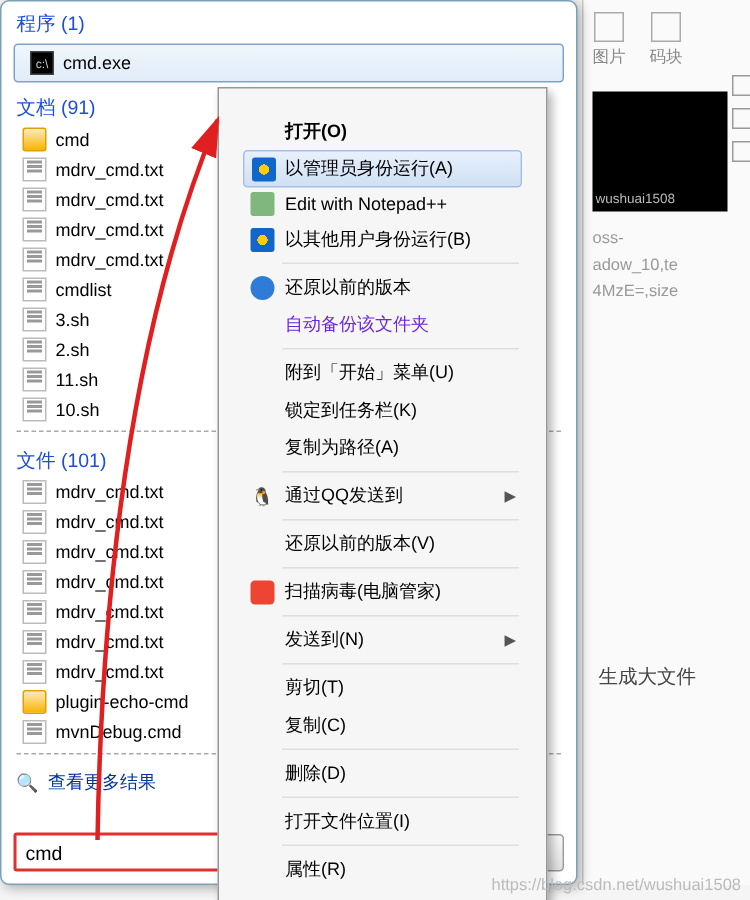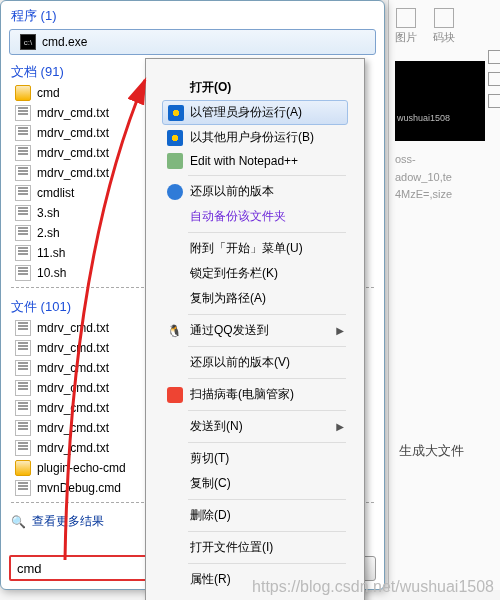--- a/index.html
+++ b/index.html
@@ -31,26 +31,26 @@
 .menu-sep { border-top:1px solid #ddd; margin:3px 2px 3px 26px; }
 .menu-item .arrow { margin-left:auto; color:#555; font-size:10px; }
 .shield { background:radial-gradient(circle,#ffcc00 30%,#1166cc 30%); border-radius:2px; }
 
 .right-pane { position:absolute; left:388px; top:0; width:120px; height:590px; background:#fafafa; border-left:1px solid #ccc; color:#888; font-size:11px; }
 .right-top { display:flex; gap:16px; padding:8px 6px; }
 .right-top .ticon { text-align:center; }
 .right-top .ticon .box { width:20px; height:20px; margin:0 auto 2px; border:1px solid #aaa; }
 .right-side-icons { position:absolute; right:4px; top:50px; display:flex; flex-direction:column; gap:8px; }
 .right-side-icons div { width:16px; height:14px; border:1px solid #999; }
-.thumb { margin:8px 6px; width:90px; height:80px; background:#000; color:#bbb; font-size:9px; padding-top:52px; padding-left:2px; overflow:hidden; }
+.thumb { margin:8px 6px; width:90px; height:80px; background:#000; color:#bbb; font-size:9px; padding-top:66px; padding-left:2px; overflow:hidden; }
 .rtext { padding:2px 6px; color:#999; line-height:1.6; }
 .gen-file { position:absolute; bottom:130px; left:10px; color:#444; font-size:13px; }
 
 .arrow-svg { position:absolute; left:50px; top:60px; pointer-events:none; }
-.watermark { position:absolute; bottom:4px; right:6px; color:#bbb; font-size:16px; }
+.watermark { position:absolute; bottom:4px; right:6px; color:#bbb; font-size:11px; }
 </style>
 </head>
 <body>
 
 <div class="right-pane">
   <div class="right-top">
     <div class="ticon"><div class="box"></div><span>图片</span></div>
     <div class="ticon"><div class="box"></div><span>码块</span></div>
   </div>
   <div class="right-side-icons">
@@ -178,26 +178,26 @@
   </div>
 </div>
 
 <div class="context-menu">
   <div class="menu-title">打开(O)</div>
   <div class="menu-item selected">
     <span class="micon shield"></span>
     <span>以管理员身份运行(A)</span>
   </div>
   <div class="menu-item">
+    <span class="micon" style="background:#7fb77e;border-radius:2px;"></span>
+    <span>Edit with Notepad++</span>
+  </div>
+  <div class="menu-item">
     <span class="micon shield"></span>
     <span>以其他用户身份运行(B)</span>
-  </div>
-  <div class="menu-item">
-    <span class="micon" style="background:#7fb77e;border-radius:2px;"></span>
-    <span>Edit with Notepad++</span>
   </div>
   <div class="menu-sep"></div>
   <div class="menu-item">
     <span class="micon" style="background:#2f7bd8;border-radius:50%;"></span>
     <span>还原以前的版本</span>
   </div>
   <div class="menu-item" style="color:#6d28d9;text-align:center;">
     <span>自动备份该文件夹</span>
   </div>
   <div class="menu-sep"></div>

